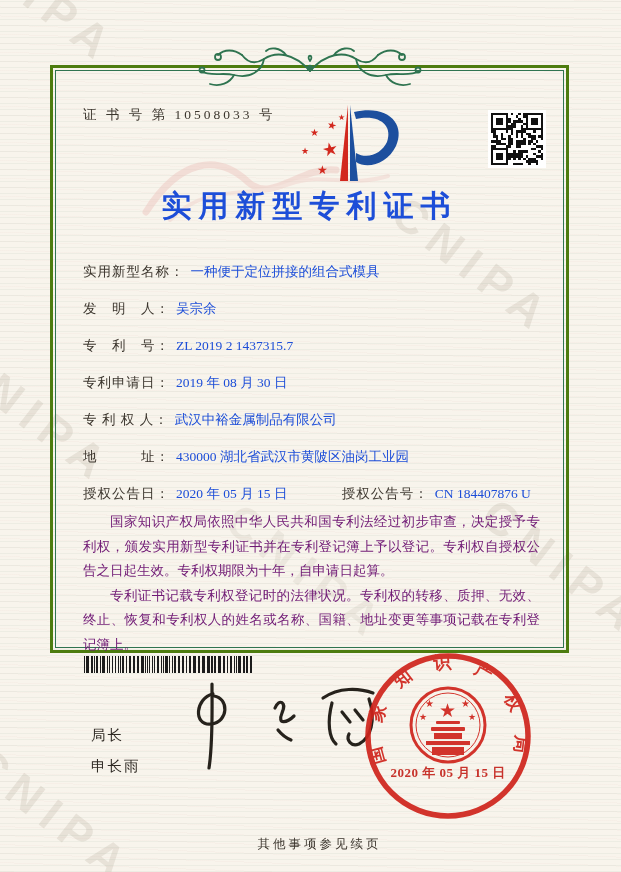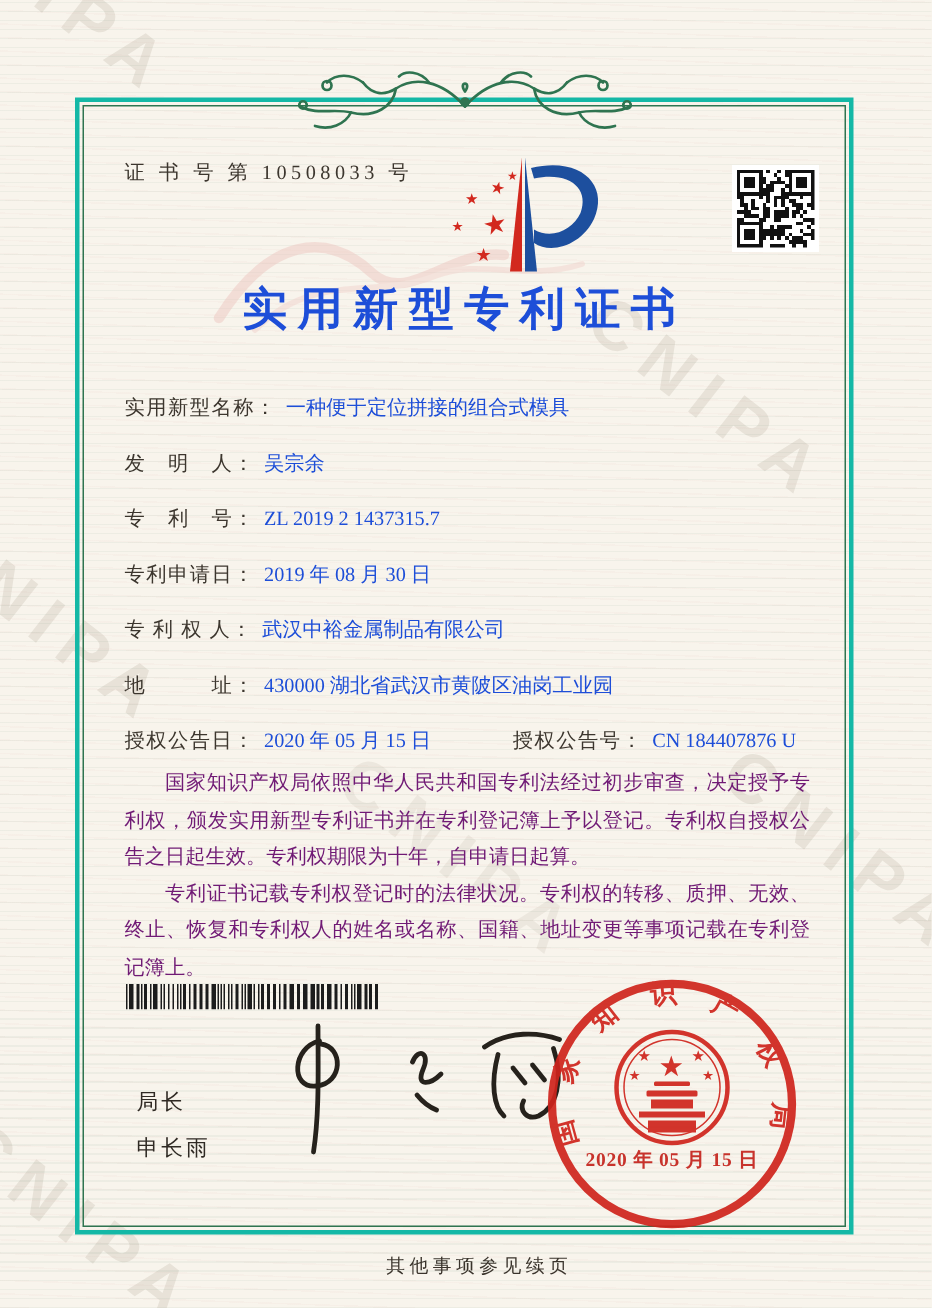--- a/index.html
+++ b/index.html
@@ -14,22 +14,22 @@
   }
   .watermark{
     position:absolute;z-index:0;
     font-family:"Liberation Sans","DejaVu Sans",sans-serif;
     font-weight:bold;font-size:46px;letter-spacing:10px;
     color:rgba(120,110,88,0.13);
     transform:rotate(38deg);white-space:nowrap;pointer-events:none;
   }
   .pink-guilloche{position:absolute;left:140px;top:140px;z-index:0;opacity:.45;pointer-events:none;}
   .frame{
-    position:absolute;left:50px;top:65px;width:519px;height:758px;
-    border:3px solid #14b8a6;z-index:1;box-sizing:border-box;
+    position:absolute;left:50px;top:65px;width:519px;height:588px;
+    border:3px solid #4d7c0f;z-index:1;box-sizing:border-box;
   }
   .frame::before{
     content:'';position:absolute;inset:2px;border:1px solid #2f7450;pointer-events:none;
   }
   .ornament{position:absolute;left:50%;top:-27px;transform:translateX(-50%);}
   .cert-no{position:absolute;left:30px;top:38px;font-size:13.5px;letter-spacing:3px;color:#3c362e;}
   .logo{position:absolute;left:243px;top:34px;}
   .qr{position:absolute;right:20px;top:42px;width:58px;height:58px;background:#fff;padding:3px;box-sizing:border-box;}
   .title{
     position:absolute;left:0;right:0;top:118px;text-align:center;

